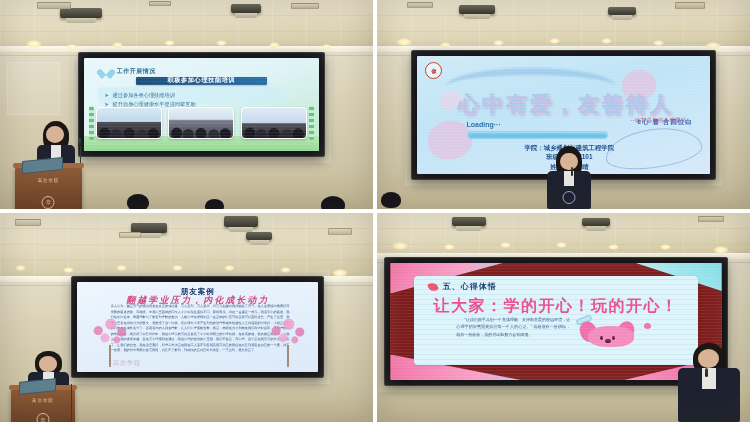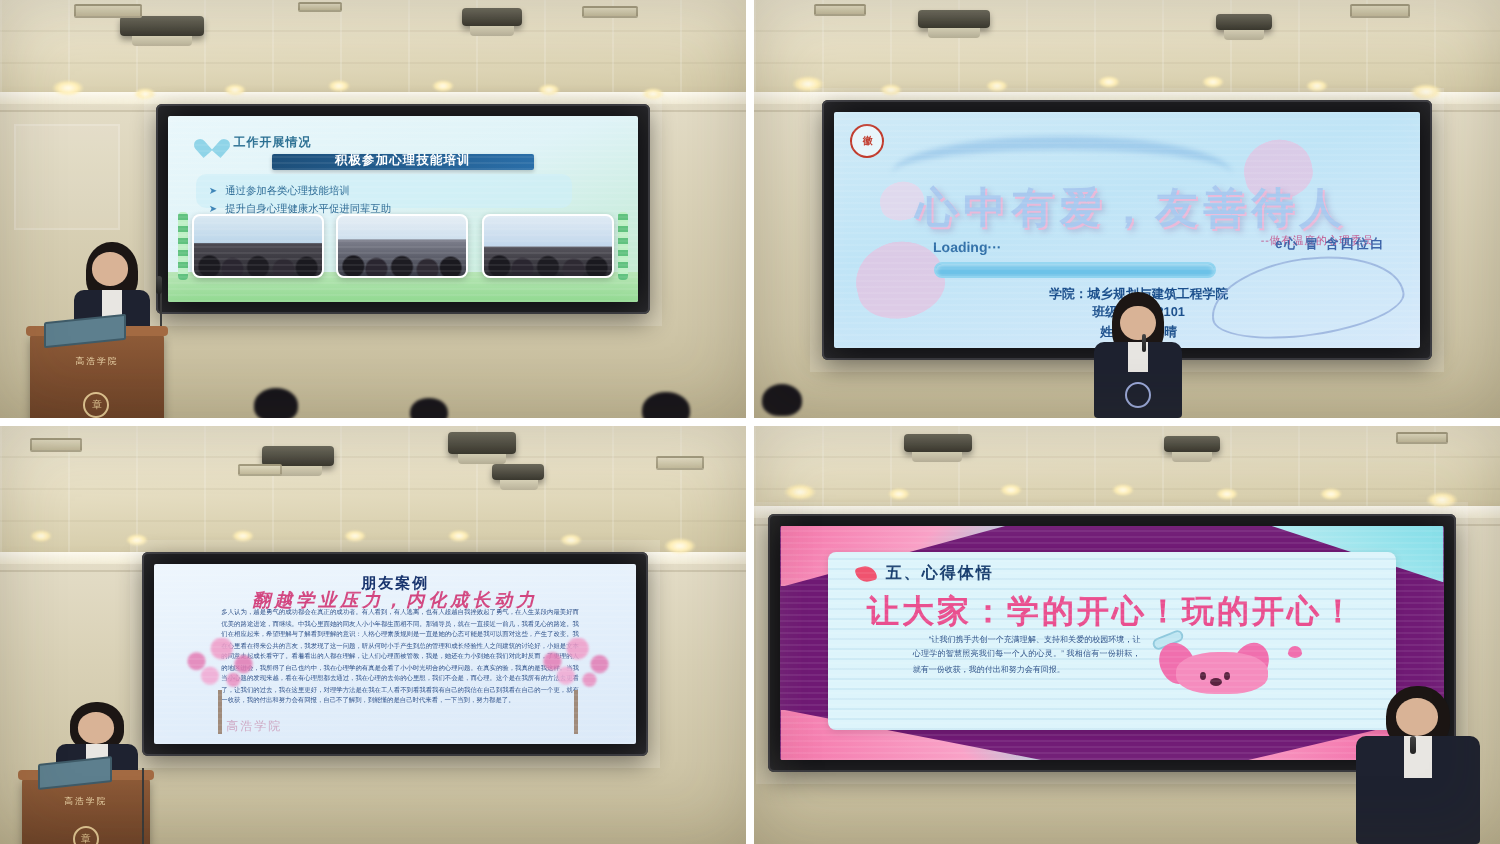--- a/index.html
+++ b/index.html
@@ -141,21 +141,21 @@
       background-image:radial-gradient(circle at 22% 40%,#e47db5 0 4px,transparent 5px),
                        radial-gradient(circle at 52% 18%,#f09cc8 0 5px,transparent 6px),
                        radial-gradient(circle at 78% 45%,#e27ab3 0 4px,transparent 5px),
                        radial-gradient(circle at 38% 65%,#f2a8d2 0 4px,transparent 5px),
                        radial-gradient(circle at 66% 72%,#e98cbe 0 3px,transparent 4px);
       opacity:.85; filter:blur(.4px); }
   .c-wm { position:absolute; left:15%; bottom:4%; font-size:6px; color:rgba(190,110,150,.55);
           font-family:"Liberation Serif", serif; letter-spacing:1px; }
 
   
-  .slideD { position:absolute; inset:0; background:#701a75; }
+  .slideD { position:absolute; inset:0; background:#7f1d1d; }
   .d-bg-tl { position:absolute; left:0; top:0; width:34%; height:26%;
              background:linear-gradient(135deg,#f472a8 0%,#f9a0c6 55%,#8fe3ea 100%);
              clip-path:polygon(0 0,100% 0,0 100%); }
   .d-bg-tr { position:absolute; right:0; top:0; width:26%; height:24%;
              background:linear-gradient(215deg,#7fdde8 0%,#c9f0f4 100%);
              clip-path:polygon(100% 0,100% 100%,0 0); }
   .d-bg-bl { position:absolute; left:0; bottom:0; width:40%; height:22%;
              background:linear-gradient(45deg,#f472a8 0%,#f9a0c6 60%,#8fe3ea 100%);
              clip-path:polygon(0 100%,100% 100%,0 0); }
   .d-bg-br { position:absolute; right:0; bottom:0; width:30%; height:20%;

